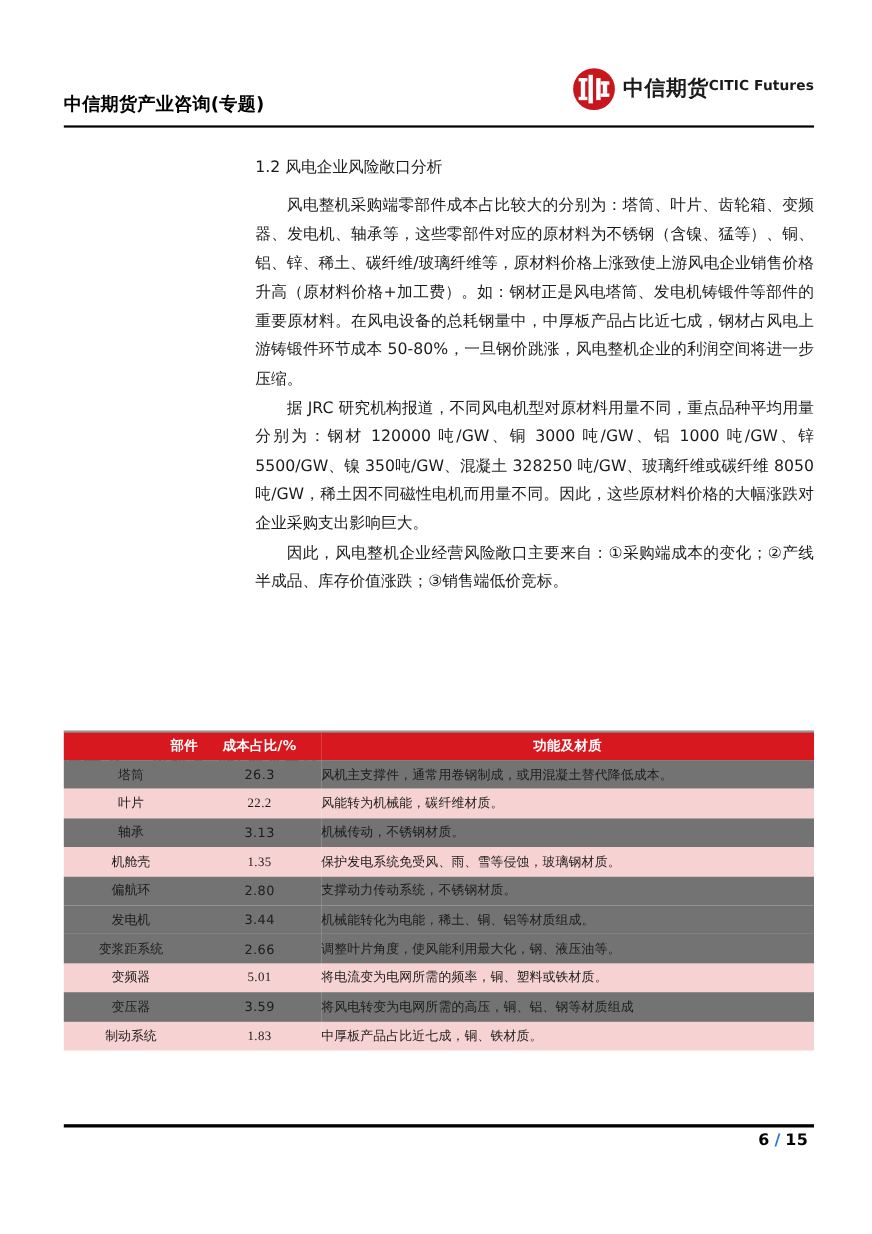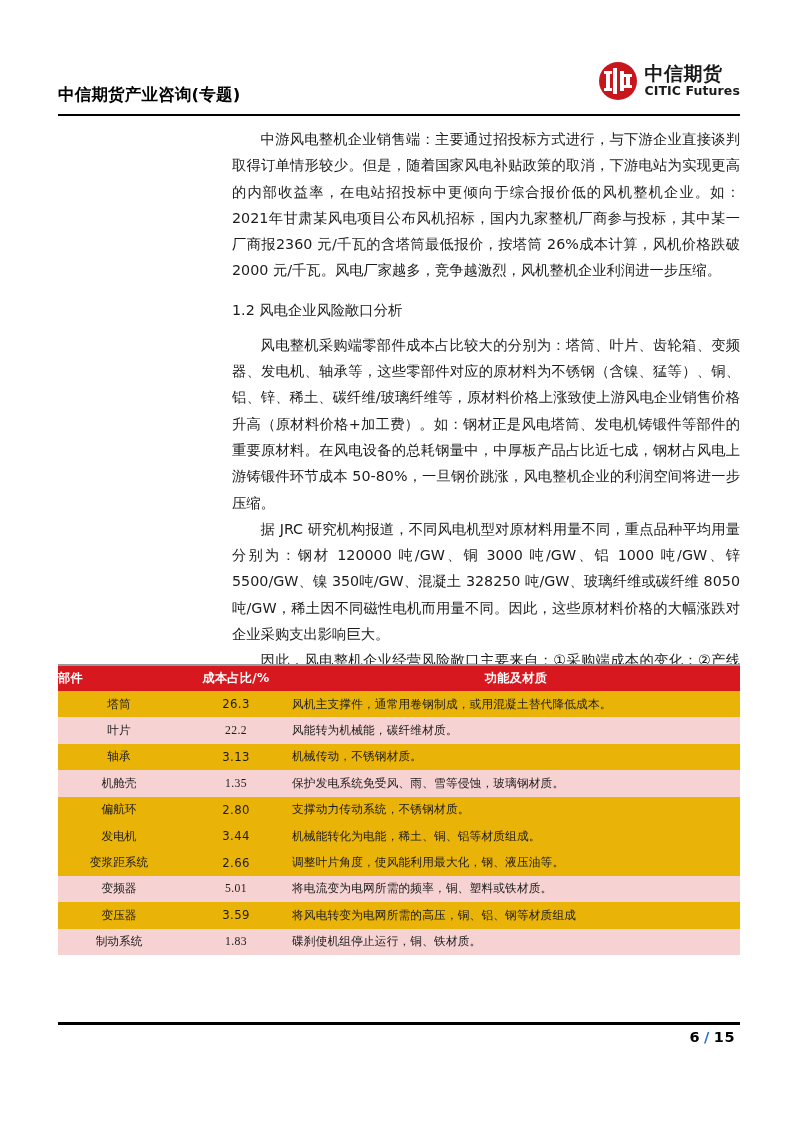--- a/index.html
+++ b/index.html
@@ -65,21 +65,21 @@
   .logo-mark .b1 { left: 7px;  top: 9px;  width: 4px; height: 20px; }
   .logo-mark .b2 { left: 14px; top: 6px;  width: 4px; height: 26px; }
   .logo-mark .b3 { left: 21px; top: 9px;  width: 4px; height: 20px; }
   .logo-mark .b4 { left: 27px; top: 12px; width: 4px; height: 14px; }
   .logo-mark .hook-l { left: 5px;  top: 9px;  width: 8px; height: 3px; }
   .logo-mark .hook-l2 { left: 5px; top: 26px; width: 8px; height: 3px; }
   .logo-mark .hook-r { left: 25px; top: 12px; width: 8px; height: 3px; }
   .logo-mark .hook-r2 { left: 25px; top: 23px; width: 8px; height: 3px; }
   .logo-text {
     display: flex;
-    flex-direction: column;
+    flex-direction: row;
     line-height: 1.05;
   }
   .logo-cn {
     font-size: 19px;
     font-weight: bold;
     color: #1a1a1a;
     letter-spacing: 0.5px;
   }
   .logo-en {
     font-size: 12.5px;
@@ -151,36 +151,36 @@
   table.cost thead th {
     background: #d7181f;
     color: #ffffff;
     font-weight: bold;
     height: 25px;
     padding: 0;
     font-size: 12.2px;
     letter-spacing: 0.3px;
     border-top: 2px solid #9a9a9a;
   }
-  th.c-part   { width: 122px; text-align: left; }
+  th.c-part   { width: 122px; text-align: right; }
   th.c-pct    { width: 112px; text-align: center; }
   th.c-desc   { width: 448px; padding-right: 0px; }
 
   table.cost tbody td {
     height: 26.4px;
     padding: 0;
     color: #1c1c1c;
     font-size: 11.7px;
     vertical-align: middle;
   }
   td.c-part { text-align: center; }
   td.c-pct  { text-align: center; letter-spacing: 0.4px; }
   td.c-desc { text-align: left; padding-left: 7px; letter-spacing: 0.15px; }
   tbody tr.alt td { background: #f7d2d2; font-family: Liberation Serif, serif; }
-  tbody tr td { background: #eab308; }
+  tbody tr td { background: #737373; }
 
   
   .footer-rule {
     position: absolute;
     left: 58px;
     top: 1022px;
     width: 682px;
     height: 2.6px;
     background: #000000;
   }
@@ -221,21 +221,20 @@
       </div>
       <div class="logo-text">
         <span class="logo-cn">中信期货</span>
         <span class="logo-en">CITIC Futures</span>
       </div>
     </div>
   </div>
   <div class="header-rule"></div>
 
   <div class="content">
-    <p class="body">中游风电整机企业销售端：主要通过招投标方式进行，与下游企业直接谈判取得订单情形较少。但是，随着国家风电补贴政策的取消，下游电站为实现更高的内部收益率，在电站招投标中更倾向于综合报价低的风机整机企业。如：2021年甘肃某风电项目公布风机招标，国内九家整机厂商参与投标，其中某一厂商报2360 元/千瓦的含塔筒最低报价，按塔筒 26%成本计算，风机价格跌破 2000 元/千瓦。风电厂家越多，竞争越激烈，风机整机企业利润进一步压缩。</p>
     <h3 class="section">1.2 风电企业风险敞口分析</h3>
     <p class="body">风电整机采购端零部件成本占比较大的分别为：塔筒、叶片、齿轮箱、变频器、发电机、轴承等，这些零部件对应的原材料为不锈钢（含镍、猛等）、铜、铝、锌、稀土、碳纤维/玻璃纤维等，原材料价格上涨致使上游风电企业销售价格升高（原材料价格+加工费）。如：钢材正是风电塔筒、发电机铸锻件等部件的重要原材料。在风电设备的总耗钢量中，中厚板产品占比近七成，钢材占风电上游铸锻件环节成本 50-80%，一旦钢价跳涨，风电整机企业的利润空间将进一步压缩。</p>
     <p class="body">据 JRC 研究机构报道，不同风电机型对原材料用量不同，重点品种平均用量分别为：钢材 120000 吨/GW、铜 3000 吨/GW、铝 1000 吨/GW、锌 5500/GW、镍 350吨/GW、混凝土 328250 吨/GW、玻璃纤维或碳纤维 8050 吨/GW，稀土因不同磁性电机而用量不同。因此，这些原材料价格的大幅涨跌对企业采购支出影响巨大。</p>
     <p class="body">因此，风电整机企业经营风险敞口主要来自：①采购端成本的变化；②产线半成品、库存价值涨跌；③销售端低价竞标。</p>
   </div>
 
   <div class="fig-caption">
     <span class="fignum">图表 4：</span><span>风机各部件成本占比</span>
   </div>
 
@@ -290,21 +289,21 @@
             <td class="c-desc">将电流变为电网所需的频率，铜、塑料或铁材质。</td>
           </tr>
           <tr>
             <td class="c-part">变压器</td>
             <td class="c-pct">3.59</td>
             <td class="c-desc">将风电转变为电网所需的高压，铜、铝、钢等材质组成</td>
           </tr>
           <tr class="alt">
             <td class="c-part">制动系统</td>
             <td class="c-pct">1.83</td>
-            <td class="c-desc">碟刹使机组停止运行，铜、铁材质。</td>
+            <td class="c-desc">中厚板产品占比近七成，铜、铁材质。</td>
           </tr>
         </tbody>
     </table>
   </div>
 
   <div class="footer-rule"></div>
   <div class="page-num">
     <span>6</span>
     <span class="sep">/</span>
     <span>15</span>

